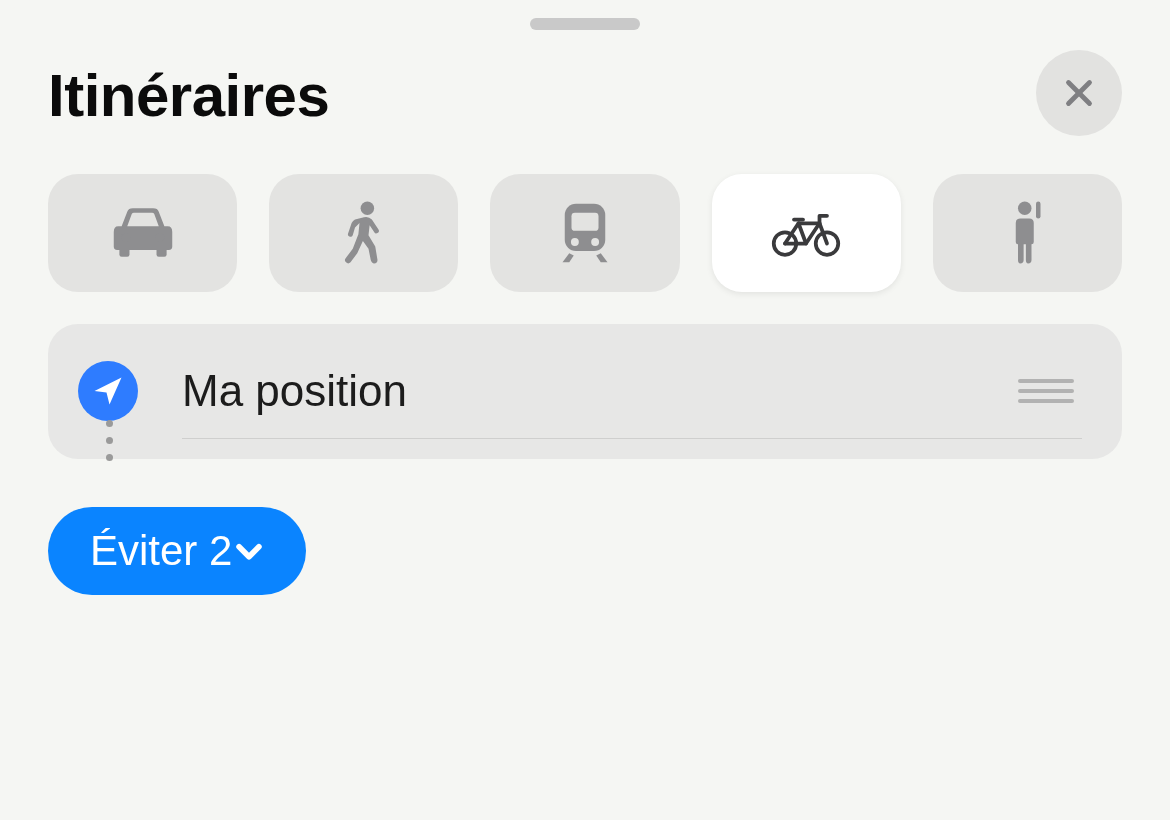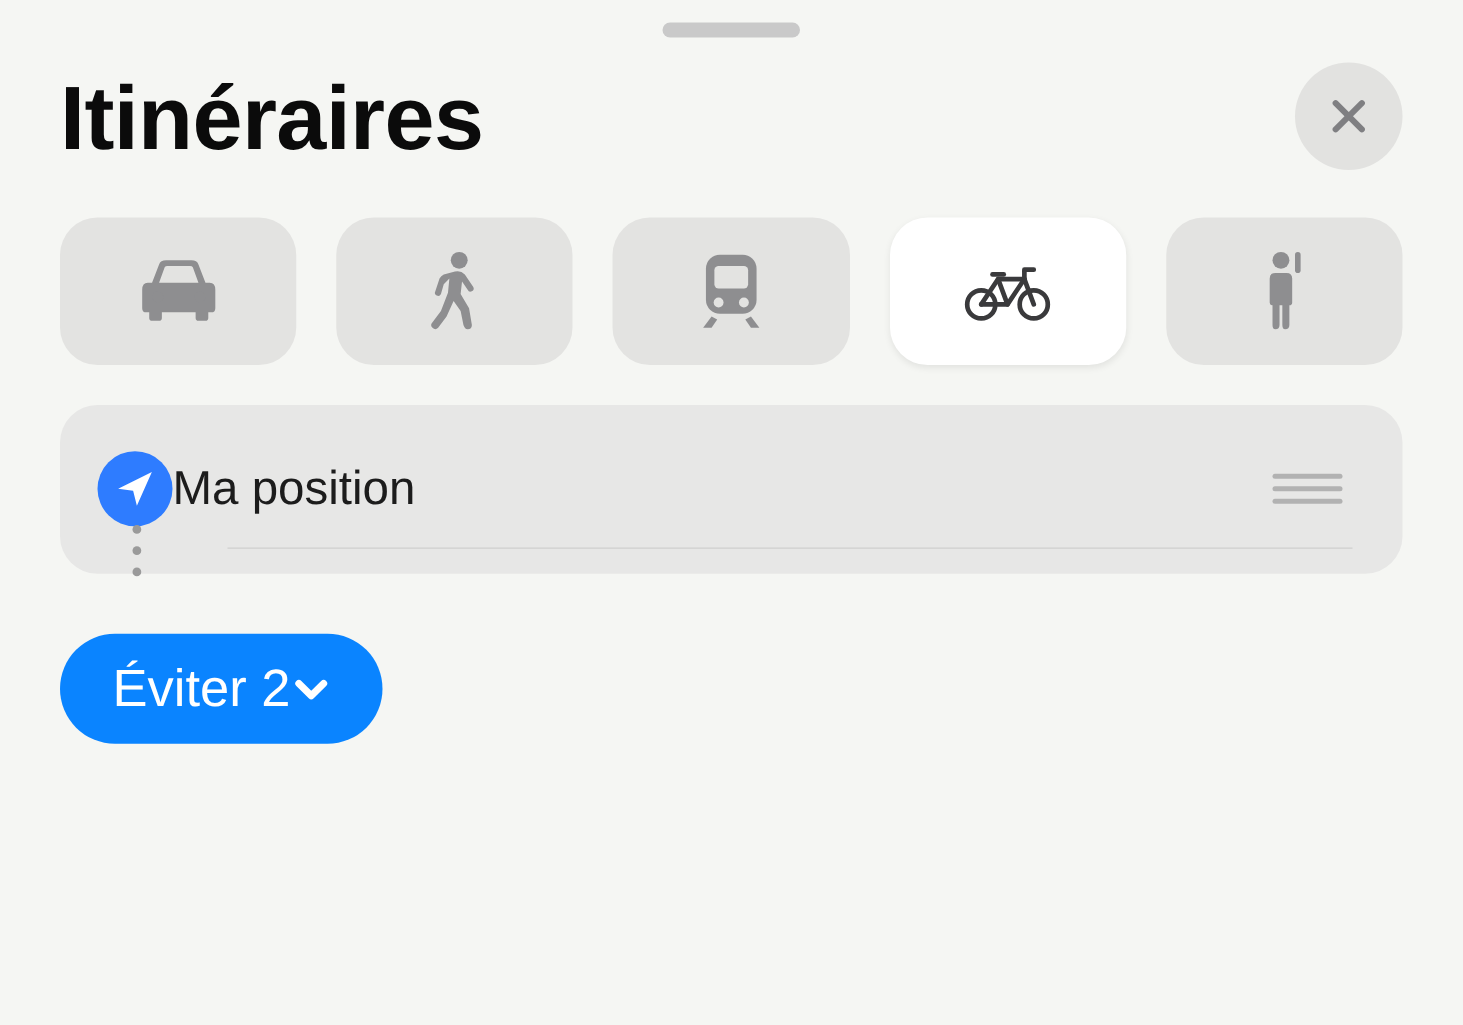--- a/index.html
+++ b/index.html
@@ -29,21 +29,21 @@
     background: #c9c9c9;
   }
   .header {
     display: flex;
     align-items: center;
     justify-content: space-between;
     padding-top: 54px;
     margin-bottom: 38px;
   }
   .title {
-    font-size: 72px;
+    font-size: 60px;
     font-weight: 700;
     letter-spacing: -0.5px;
     color: #0b0b0b;
   }
   .close-btn {
     width: 86px;
     height: 86px;
     border-radius: 50%;
     background: #e2e2e0;
     display: flex;
@@ -91,22 +91,23 @@
     width: 60px;
     height: 60px;
     border-radius: 50%;
     display: flex;
     align-items: center;
     justify-content: center;
     flex-shrink: 0;
   }
   .route-icon svg { width: 36px; height: 36px; }
   .route-label {
-    font-size: 38px;
+    font-size: 44px;
     color: #1c1c1c;
+    margin-left: 44px;
     flex: 1;
   }
   .drag-handle {
     display: flex;
     flex-direction: column;
     gap: 6px;
     padding: 8px;
     cursor: grab;
   }
   .drag-handle span {

